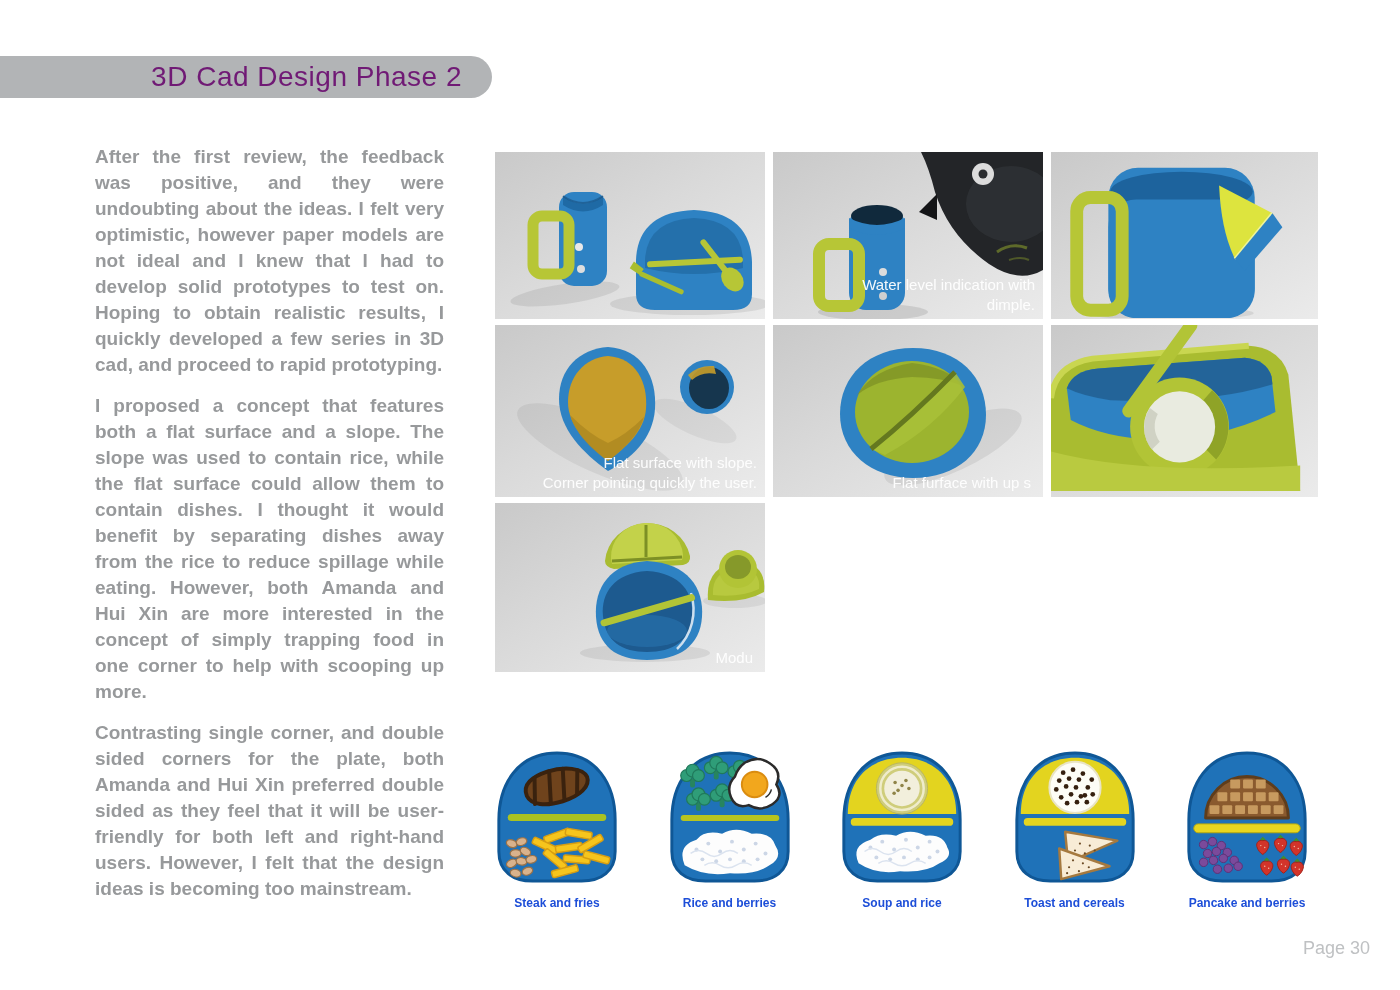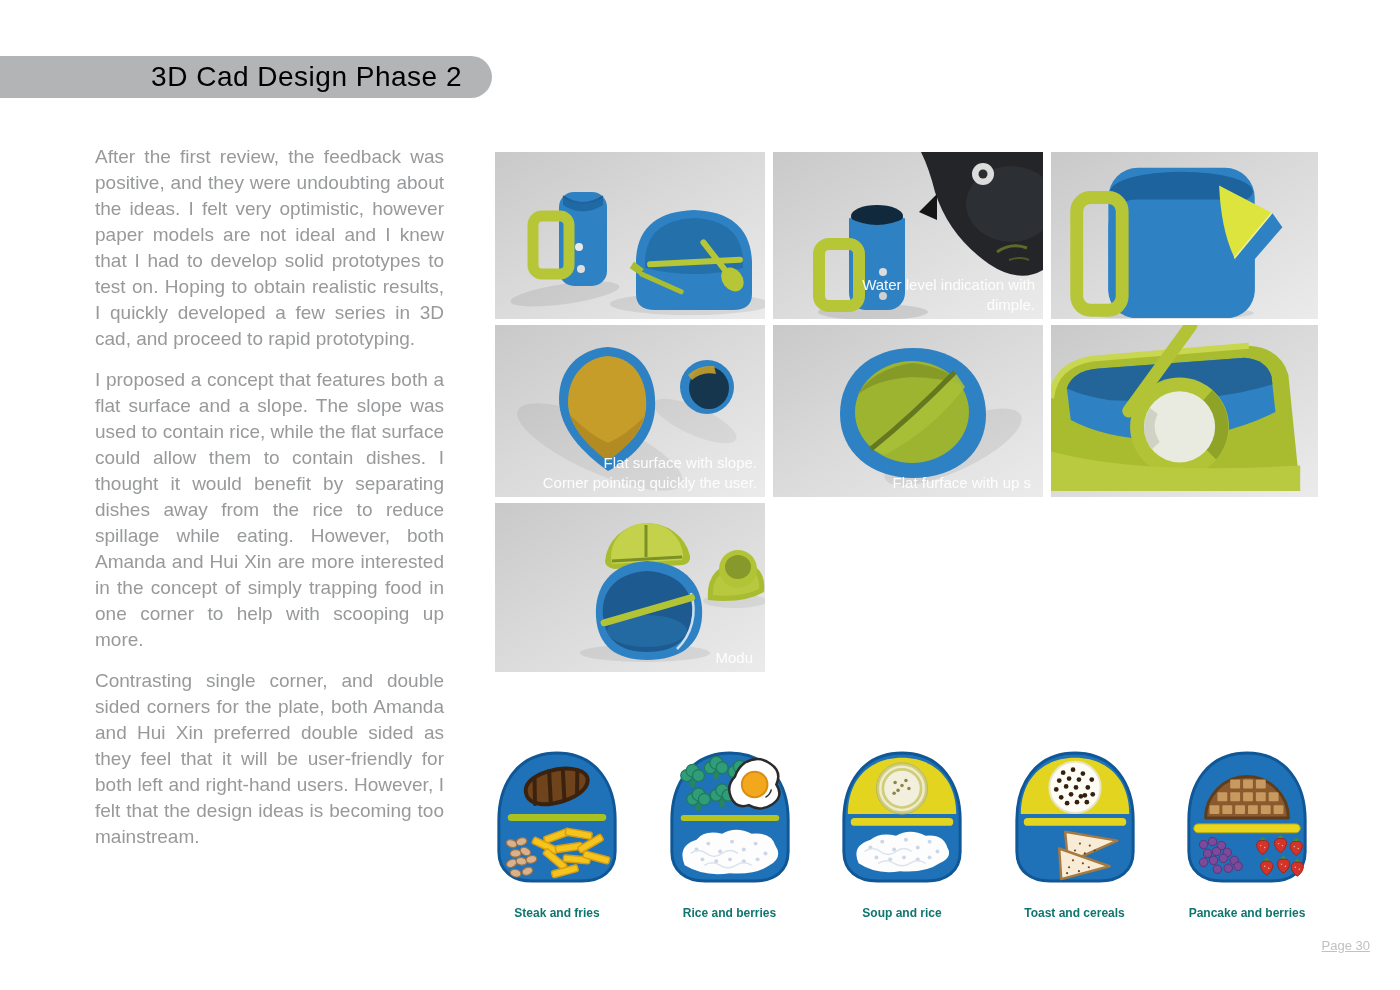--- a/index.html
+++ b/index.html
@@ -2,40 +2,40 @@
 <html><head>
 <meta charset="utf-8">
 <style>
   html,body{margin:0;padding:0;background:#fff;}
   .page{position:relative;width:1400px;height:990px;background:#ffffff;overflow:hidden;
         font-family:"Liberation Sans",sans-serif;}
   
   .banner{position:absolute;left:0;top:56px;width:492px;height:42px;background:#b2b4b6;
           border-radius:0 21px 21px 0;}
   .banner-title{position:absolute;right:30px;top:0;height:42px;line-height:42px;
-          color:#000000;font-size:28px;letter-spacing:0.5px;font-weight:400;white-space:nowrap;}
+          color:#701a75;font-size:28px;letter-spacing:0.5px;font-weight:400;white-space:nowrap;}
   
   .copy{position:absolute;left:95px;top:144px;width:349px;color:#97999b;
-        font-size:19px;line-height:26px;text-align:justify;}
+        font-size:19px;line-height:26px;text-align:justify;font-weight:bold;}
   .copy p{margin:0 0 15px 0;}
   
   .grid{position:absolute;left:495px;top:152px;width:823px;height:520px;display:grid;
         grid-template-columns:270px 270px 267px;grid-template-rows:167px 172px 169px;gap:6px 8px;}
   .cell{position:relative;overflow:hidden;background:linear-gradient(150deg,#c9c9c9 0%,#d9d9d9 45%,#ebebeb 100%);}
   .cell svg{position:absolute;inset:0;display:block;}
   .cap{position:absolute;right:8px;bottom:5px;color:#ffffff;font-size:15px;line-height:1.3;
        text-align:right;white-space:pre-line;opacity:.95;}
   .cap.edge{right:12px;}
   
   .concepts{position:absolute;left:482px;top:746px;width:840px;display:flex;justify-content:space-between;}
   .concept{width:150px;display:flex;flex-direction:column;align-items:center;}
   .concept svg{display:block;}
-  .concept-label{margin-top:20px;font-size:12px;font-weight:bold;color:#0f766e;white-space:nowrap;}
+  .concept-label{margin-top:10px;font-size:12px;font-weight:bold;color:#1d4ed8;white-space:nowrap;}
   
-  .pageno{position:absolute;right:30px;top:938px;font-size:13px;color:#bfc1c3;text-decoration:underline;}
+  .pageno{position:absolute;right:30px;top:938px;font-size:18px;color:#bfc1c3;}
 </style>
 </head>
 <body>
 
 <div class="page">
 
   <div class="banner">
     <div class="banner-title">3D Cad Design Phase 2</div>
   </div>
 

